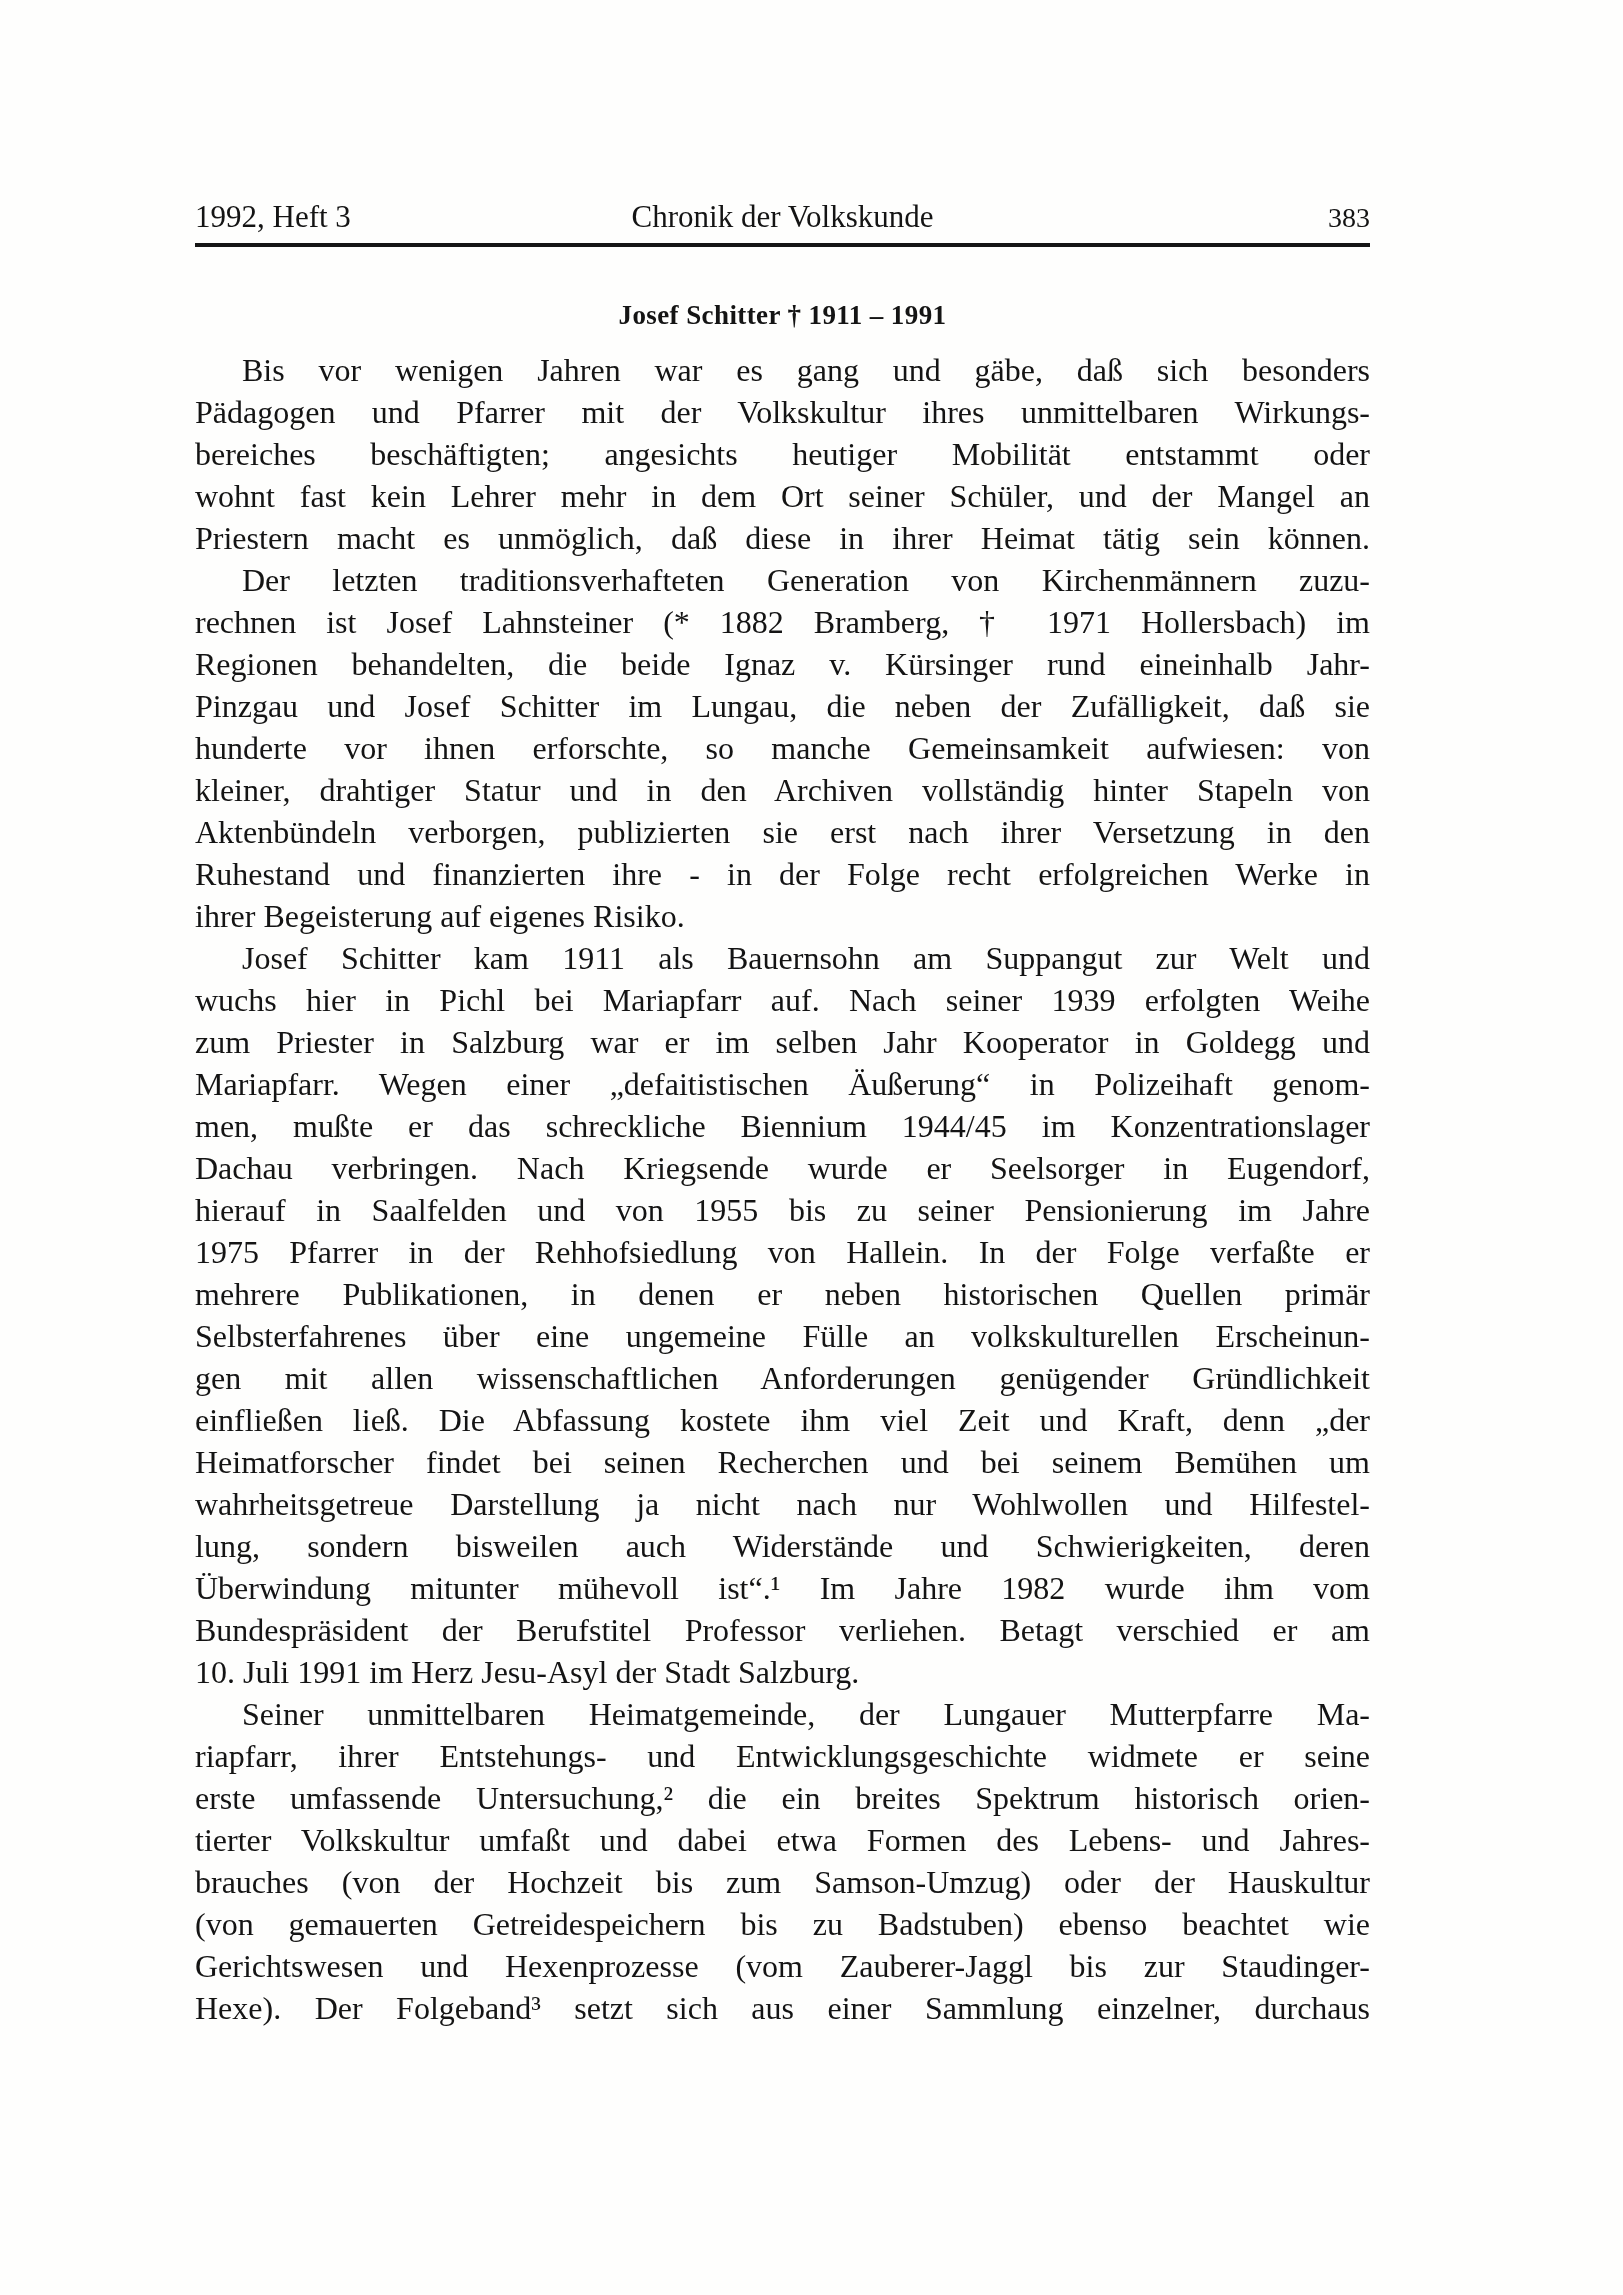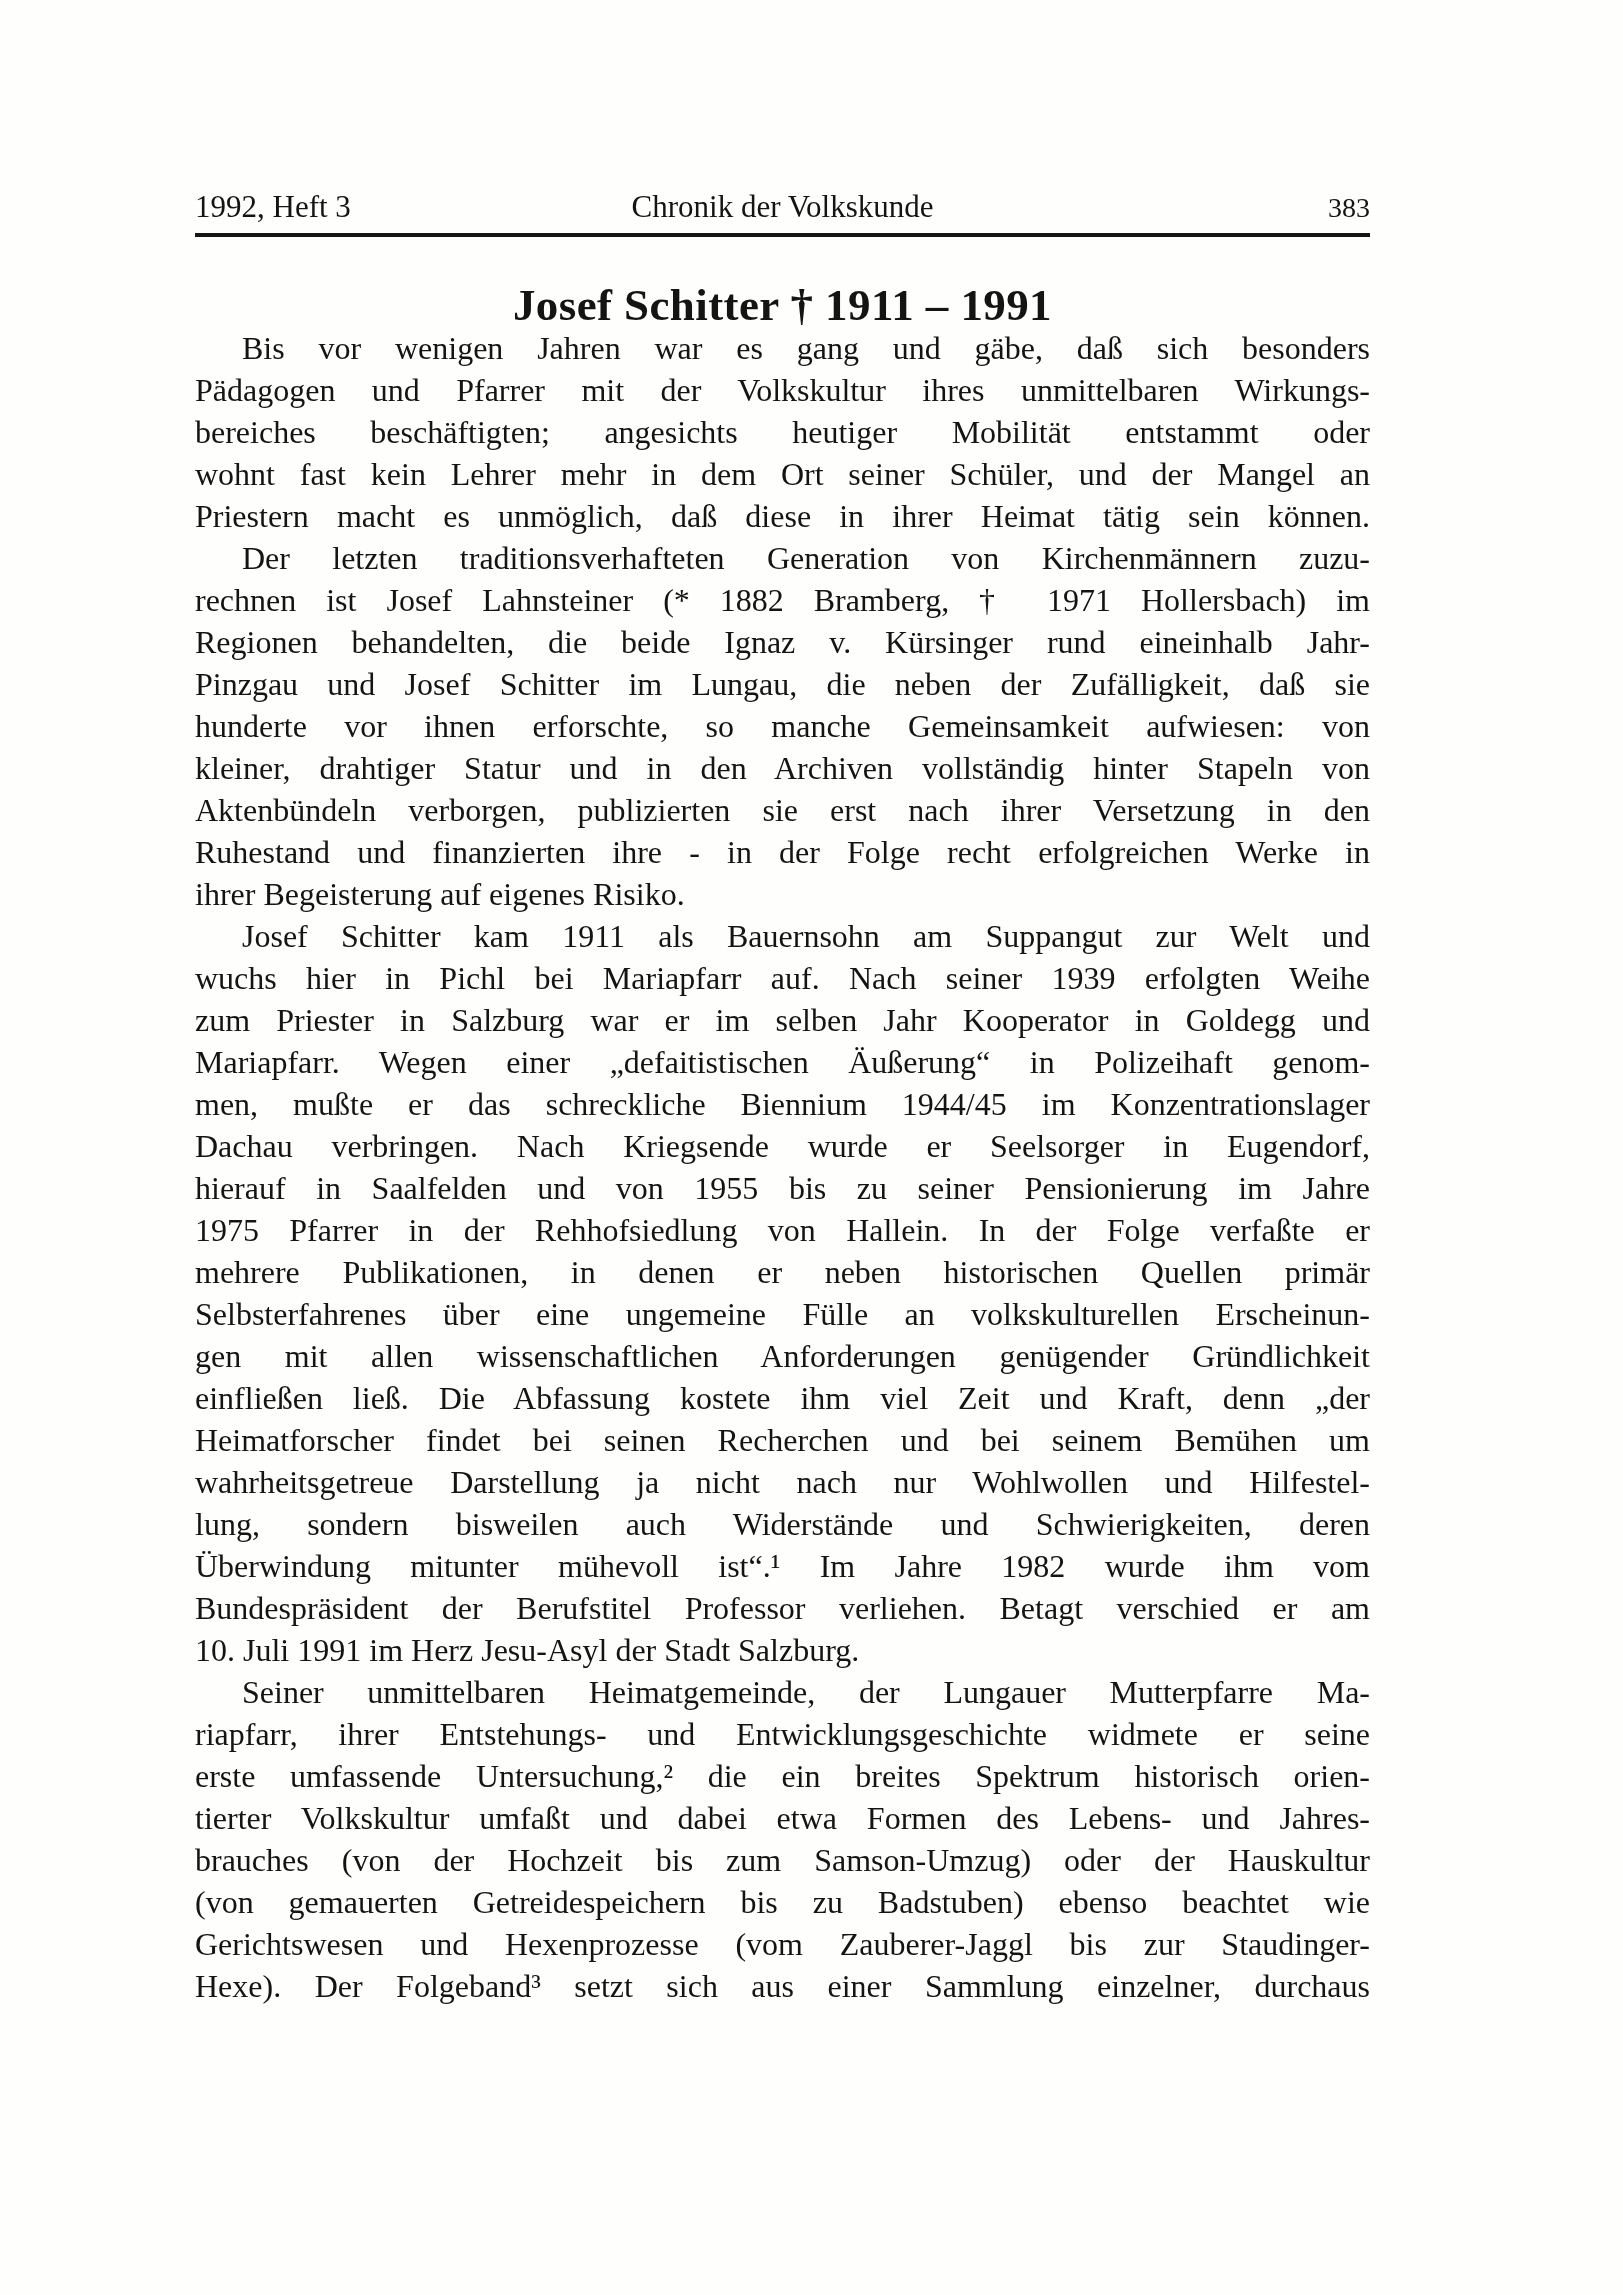--- a/index.html
+++ b/index.html
@@ -5,34 +5,34 @@
   html,body{margin:0;padding:0;background:#e8e8e8;}
   .page{
     position:relative;
     width:1623px;height:2295px;
     background:#fefefdff;
     background:#fefefd;
     font-family:"Liberation Serif", serif;
     color:#141414;
     overflow:hidden;
   }
-  .content{position:absolute;left:195px;top:148px;width:1175px;}
+  .content{position:absolute;left:195px;top:158px;width:1175px;}
   .pageheader{
     display:grid;grid-template-columns:1fr auto 1fr;
     align-items:baseline;
     font-size:31px;line-height:37px;
   }
   .pageheader .h-left{text-align:left;}
   .pageheader .h-center{text-align:center;margin-top:40px;}
   .pageheader .h-right{text-align:right;font-size:28px;}
   .rule{height:4px;background:#151515;margin-top:7.3px;}
   .article-title{
-    margin:46px 0 0 0;
+    margin:46px 0 12px 0;
     text-align:center;
-    font-size:45px;line-height:44px;
+    font-size:27px;line-height:44px;
     font-weight:bold;
     letter-spacing:0.4px;
   }
   .bodytext{font-size:32px;}
   .ln{
     line-height:42px;
     text-align:justify;
     text-align-last:justify;
     white-space:nowrap;
   }

